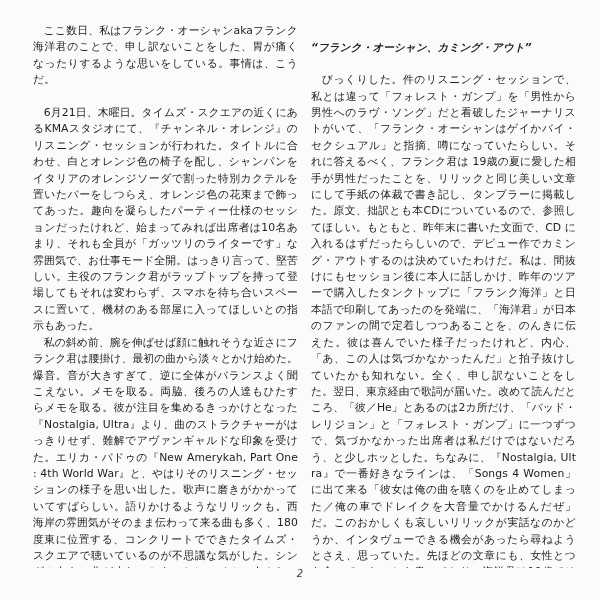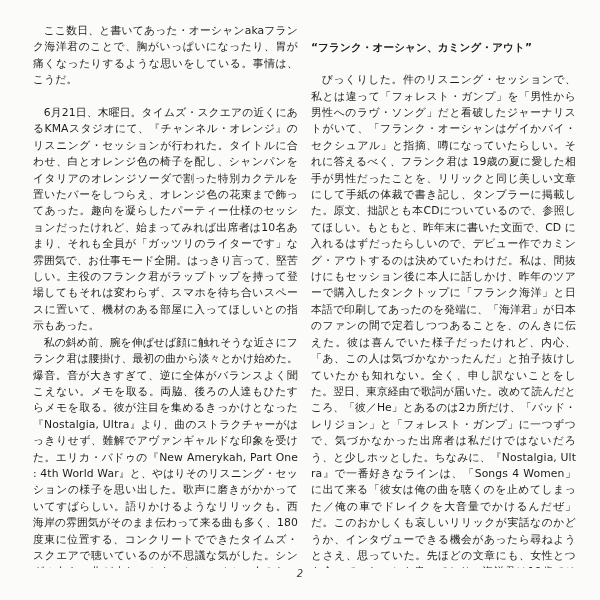--- a/index.html
+++ b/index.html
@@ -34,40 +34,40 @@
     font-size: 10.8px;
     line-height: 16.4px;
     text-align: justify;
     text-justify: inter-ideograph;
     text-indent: 1em;
     letter-spacing: 0.1px;
     word-break: break-all;
   }
   p.gap { margin-top: 16.4px; }
   p.noindent { text-indent: 0; }
-  p.quote { font-weight: bold; font-size: 10.6px; }
+  p.quote { font-weight: bold; font-size: 10.6px; font-style: italic; }
   .pageno {
     position: absolute;
     top: 568px;
     left: 0;
     width: 600px;
     text-align: center;
     font-size: 10px;
     color: #3d3d3d;
     font-style: italic;
   }
 </style>
 </head>
 <body>
 
 <div class="page">
   <div class="cols">
 
     <div class="col">
-      <p class="para">ここ数日、と書いてあった・オーシャンakaフランク海洋君のことで、胸がいっぱいになったり、胃が痛くなったりするような思いをしている。事情は、こうだ。</p>
+      <p class="para">ここ数日、私はフランク・オーシャンakaフランク海洋君のことで、申し訳ないことをした、胃が痛くなったりするような思いをしている。事情は、こうだ。</p>
       <p class="para gap">6月21日、木曜日。タイムズ・スクエアの近くにあるKMAスタジオにて、『チャンネル・オレンジ』のリスニング・セッションが行われた。タイトルに合わせ、白とオレンジ色の椅子を配し、シャンパンをイタリアのオレンジソーダで割った特別カクテルを置いたバーをしつらえ、オレンジ色の花束まで飾ってあった。趣向を凝らしたパーティー仕様のセッションだったけれど、始まってみれば出席者は10名あまり、それも全員が「ガッツリのライターです」な雰囲気で、お仕事モード全開。はっきり言って、堅苦しい。主役のフランク君がラップトップを持って登場してもそれは変わらず、スマホを待ち合いスペースに置いて、機材のある部屋に入ってほしいとの指示もあった。</p>
       <p class="para">私の斜め前、腕を伸ばせば顔に触れそうな近さにフランク君は腰掛け、最初の曲から淡々とかけ始めた。爆音。音が大きすぎて、逆に全体がバランスよく聞こえない。メモを取る。両脇、後ろの人達もひたすらメモを取る。彼が注目を集めるきっかけとなった『Nostalgia, Ultra』より、曲のストラクチャーがはっきりせず、難解でアヴァンギャルドな印象を受けた。エリカ・バドゥの『New Amerykah, Part One : 4th World War』と、やはりそのリスニング・セッションの様子を思い出した。歌声に磨きがかかっていてすばらしい。語りかけるようなリリックも。西海岸の雰囲気がそのまま伝わって来る曲も多く、180度東に位置する、コンクリートでできたタイムズ・スクエアで聴いているのが不思議な気がした。シングル向きの曲が少ないかも、とレーベルの人みたいなことも考えた。「ロスト」と「バッド・レリジョン」でちょっとホッとする。「フォレスト・ガンプ」は違和感が残った。海洋君がフォレスト・ガンプかと思ったら、違うみたい。友情の歌？　メモに「進化／深化している。でもこれは???」と書いてあった。</p>
 
     </div>
 
     <div class="col">
       <p class="para noindent gap quote">“フランク・オーシャン、カミング・アウト”</p>
       <p class="para gap">びっくりした。件のリスニング・セッションで、私とは違って「フォレスト・ガンプ」を「男性から男性へのラヴ・ソング」だと看破したジャーナリストがいて、「フランク・オーシャンはゲイかバイ・セクシュアル」と指摘、噂になっていたらしい。それに答えるべく、フランク君は 19歳の夏に愛した相手が男性だったことを、リリックと同じ美しい文章にして手紙の体裁で書き記し、タンブラーに掲載した。原文、拙訳とも本CDについているので、参照してほしい。もともと、昨年末に書いた文面で、CD に入れるはずだったらしいので、デビュー作でカミング・アウトするのは決めていたわけだ。私は、間抜けにもセッション後に本人に話しかけ、昨年のツアーで購入したタンクトップに「フランク海洋」と日本語で印刷してあったのを発端に、「海洋君」が日本のファンの間で定着しつつあることを、のんきに伝えた。彼は喜んでいた様子だったけれど、内心、「あ、この人は気づかなかったんだ」と拍子抜けしていたかも知れない。全く、申し訳ないことをした。翌日、東京経由で歌詞が届いた。改めて読んだところ、「彼／He」とあるのは2カ所だけ、「バッド・レリジョン」と「フォレスト・ガンプ」に一つずつで、気づかなかった出席者は私だけではないだろう、と少しホッとした。ちなみに、『Nostalgia, Ultra』で一番好きなラインは、「Songs 4 Women」に出て来る「彼女は俺の曲を聴くのを止めてしまった／俺の車でドレイクを大音量でかけるんだぜ」だ。このおかしくも哀しいリリックが実話なのかどうか、インタヴューできる機会があったら尋ねようとさえ、思っていた。先ほどの文章にも、女性とつき合っていたことも書いており、海洋君は19歳でその人に会うまで、自分が同性を愛するタイプだと気づいていなかったようだ。そして、今。彼のリリックをすべて訳し、手紙を読んだ後では、報われなかった初恋があまりにも苦しくて、それに関する曲をなるべく正直に、相手に届くように書くこ</p>
     </div>
 

